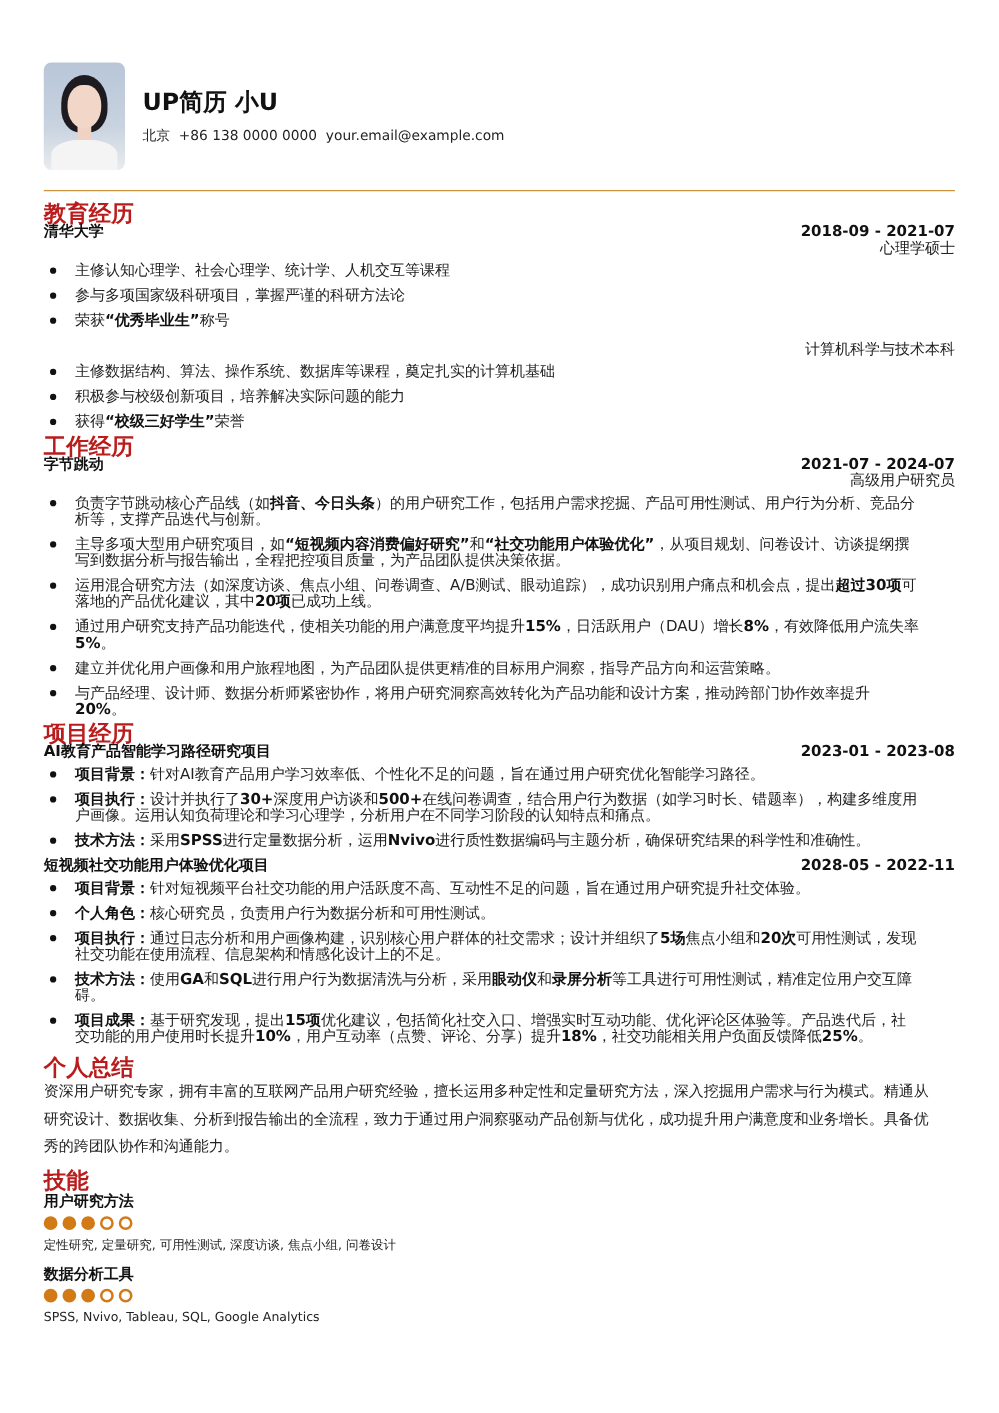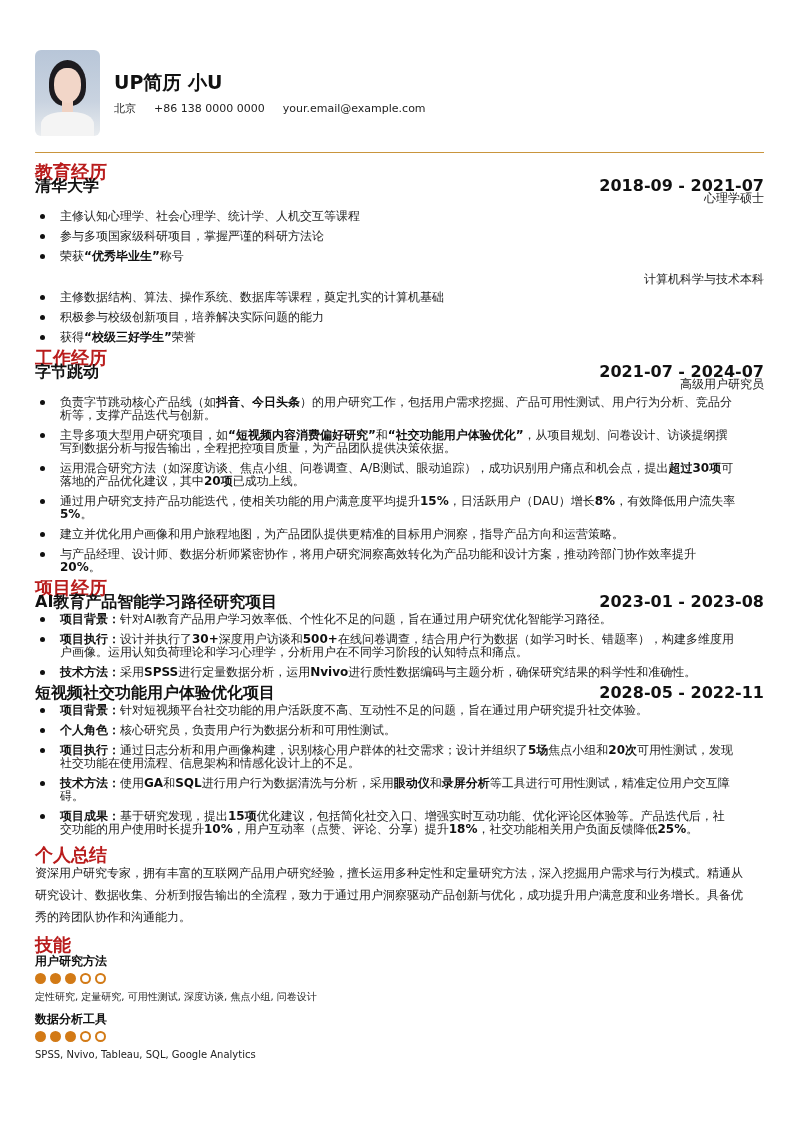--- a/index.html
+++ b/index.html
@@ -7,24 +7,24 @@
   body { font-family: "DejaVu Sans", "Liberation Sans", sans-serif; color: #111; font-size: 12px; line-height: 1.3; }
   .page { position: relative; width: 799px; height: 1130px; padding: 16px 35px; }
   .header { display: flex; align-items: center; padding-top: 34px; height: 120px; }
   .avatar { width: 65px; height: 86px; border-radius: 6px; background: linear-gradient(180deg, #b8c6d8 0%, #c9d3e0 60%, #e9ecef 100%); position: relative; overflow: hidden; flex: none; }
   .avatar .hair { position: absolute; left: 14px; top: 10px; width: 37px; height: 46px; border-radius: 50% 50% 40% 40%; background: #1d1b1f; }
   .avatar .face { position: absolute; left: 19px; top: 18px; width: 27px; height: 35px; border-radius: 45% 45% 50% 50%; background: #f2d6c8; }
   .avatar .body { position: absolute; left: 6px; top: 62px; width: 53px; height: 30px; border-radius: 40% 40% 0 0; background: #f4f4f4; }
   .avatar .neck { position: absolute; left: 27px; top: 50px; width: 11px; height: 14px; background: #f0d2c3; }
   .head-info { margin-left: 14px; }
   .name { font-size: 19px; font-weight: bold; color: #111; margin-bottom: 8px; }
-  .contact { font-size: 11px; color: #222; display: flex; gap: 18px; }
+  .contact { font-size: 11px; color: #222; display: flex; gap: 7px; }
   .rule { height: 1px; background: #c9953d; margin-top: 16px; }
   .section-title { color: #b91c1c; font-weight: bold; font-size: 18px; margin-top: 12px; line-height: 14px; }
-  .entry-head { display: flex; justify-content: space-between; font-weight: bold; font-size: 16px; line-height: 13px; }
+  .entry-head { display: flex; justify-content: space-between; font-weight: bold; font-size: 12px; line-height: 13px; }
   .entry-sub { display: flex; justify-content: flex-end; font-size: 12px; line-height: 13px; color: #222; }
   ul.bullets { list-style: none; margin-top: 5px; }
   ul.bullets li { position: relative; padding-left: 25px; font-size: 12px; line-height: 13px; margin-bottom: 7px; color: #222; padding-right: 28px; }
   ul.bullets li::before { content: ""; position: absolute; left: 5px; top: 4px; width: 5px; height: 5px; border-radius: 50%; background: #111; }
   ul.bullets li b { color: #111; margin-top: 11px; }
   .gap-edu { margin-top: 10px; }
   .summary { font-size: 12px; line-height: 22px; color: #222; padding-right: 20px; }
   .skill-name { font-weight: bold; font-size: 12px; line-height: 14px; margin-top: 2px; }
   .dots { display: flex; gap: 4px; margin: 5px 0 6px; }
   .dot { width: 11px; height: 11px; border-radius: 50%; border: 2px solid #d27a16; }

